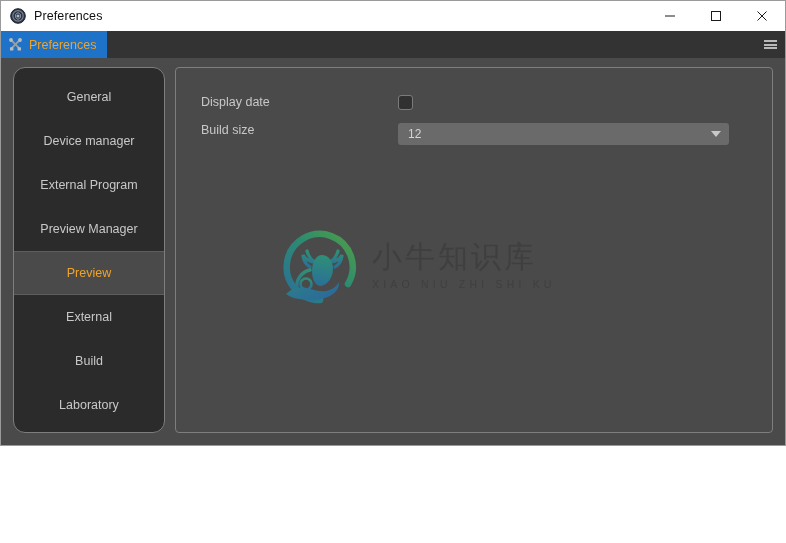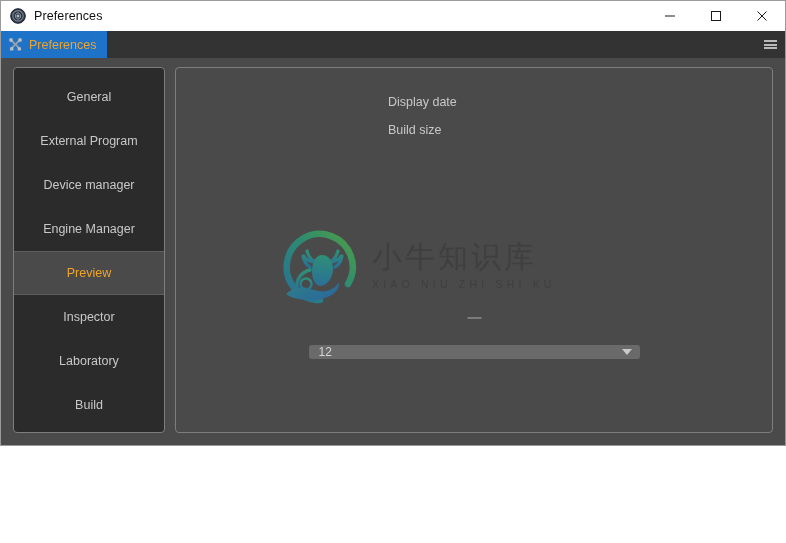--- a/index.html
+++ b/index.html
@@ -122,21 +122,21 @@
     gap: 10px;
     position: relative;
   }
 
   
   #sidebar {
     width: 152px;
     flex: 0 0 152px;
     background: #2b2b2b;
     border: 1px solid #7e7e7e;
-    border-radius: 4px;
+    border-radius: 12px;
     box-sizing: border-box;
     padding-top: 7px;
     overflow: hidden;
   }
   .nav-item {
     height: 44px;
     display: flex;
     align-items: center;
     justify-content: center;
     font-size: 12.5px;
@@ -163,24 +163,23 @@
     overflow: hidden;
   }
 
   .form-rows {
     position: relative;
     z-index: 2;
     padding: 27px 0 0 0;
   }
   .form-row {
     display: flex;
-    align-items: center;
+    align-items: flex-start;
     height: 28px;
     margin-bottom: 0px;
-    flex-direction: column;
   }
   .form-row + .form-row { margin-top: 0px; }
   .form-label {
     width: 222px;
     flex: 0 0 222px;
     padding-left: 25px;
     box-sizing: border-box;
     font-size: 12.5px;
     color: #c8c8c8;
     white-space: nowrap;
@@ -325,39 +324,39 @@
     </div>
   </div>
 
   <div id="body-area">
 
     <div id="sidebar">
       <div class="nav-item">
         <span>General</span>
       </div>
       <div class="nav-item">
+        <span>Device manager</span>
+      </div>
+      <div class="nav-item">
         <span>External Program</span>
       </div>
       <div class="nav-item">
-        <span>Device manager</span>
-      </div>
-      <div class="nav-item">
-        <span>Engine Manager</span>
+        <span>Preview Manager</span>
       </div>
       <div class="nav-item selected">
         <span>Preview</span>
       </div>
       <div class="nav-item">
-        <span>Inspector</span>
+        <span>External</span>
+      </div>
+      <div class="nav-item">
+        <span>Build</span>
       </div>
       <div class="nav-item">
         <span>Laboratory</span>
-      </div>
-      <div class="nav-item">
-        <span>Build</span>
       </div>
     </div>
 
     <div id="content-panel">
 
       <div class="form-rows">
 
         <div class="form-row">
           <div class="form-label">Display date</div>
           <div class="checkbox"></div>

